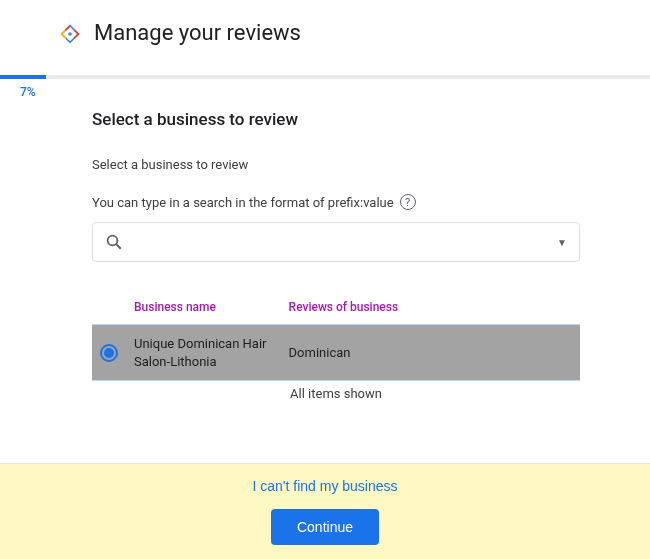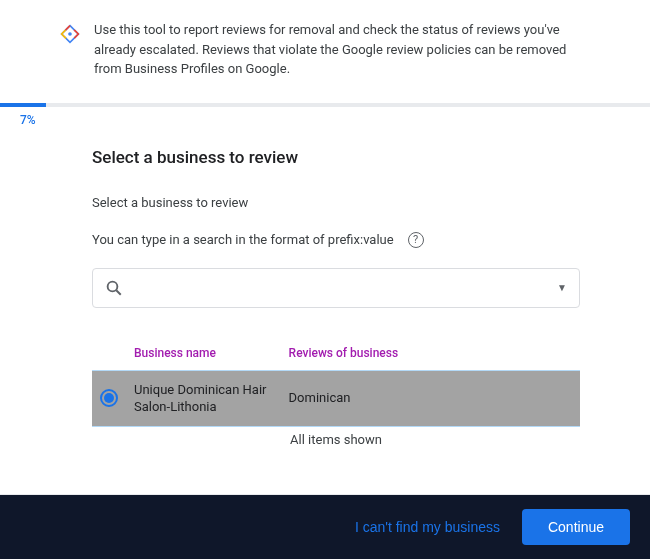--- a/index.html
+++ b/index.html
@@ -47,40 +47,40 @@
   }
   .progress-label {
     position: absolute;
     left: 20px;
     top: 10px;
     font-size: 12px;
     color: #1a73e8;
     font-weight: 500;
   }
   .content {
-    padding: 40px 70px 0 92px;
+    padding: 30px 70px 0 92px;
   }
   .section-title {
     font-size: 17px;
     font-weight: 500;
     color: #202124;
     margin-bottom: 28px;
   }
   .section-sub {
     font-size: 13px;
     color: #3c4043;
     margin-bottom: 22px;
   }
   .hint-row {
     font-size: 13px;
     color: #3c4043;
     display: flex;
     align-items: center;
-    gap: 14px;
-    margin-bottom: 20px;
+    gap: 6px;
+    margin-bottom: 12px;
   }
   .help-icon {
     display: inline-flex;
     align-items: center;
     justify-content: center;
     width: 16px;
     height: 16px;
     border: 1.5px solid #5f6368;
     border-radius: 50%;
     font-size: 11px;
@@ -160,22 +160,23 @@
   .footer {
     position: absolute;
     bottom: 0;
     left: 0;
     right: 0;
     border-top: 1px solid #e8eaed;
     padding: 14px 20px;
     display: flex;
     justify-content: flex-end;
     align-items: center;
-    gap: 22px;
-    background: #0f172a;
+    gap: 15px;
+    background: #fef9c3;
+    flex-direction: column;
   }
   .link-btn {
     color: #1a73e8;
     font-size: 14px;
     font-weight: 500;
     cursor: pointer;
     background: none;
     border: none;
   }
   .primary-btn {
@@ -196,21 +197,21 @@
   <div class="header-row">
     <span class="logo">
       <svg width="20" height="20" viewBox="0 0 24 24">
         <polygon points="12,2 22,12 12,22 2,12" fill="none" stroke="#4285F4" stroke-width="2"></polygon>
         <polygon points="12,2 22,12 12,22 2,12" fill="none" stroke="#EA4335" stroke-width="2" stroke-dasharray="14 28" stroke-dashoffset="-7"></polygon>
         <polygon points="12,2 22,12 12,22 2,12" fill="none" stroke="#FBBC04" stroke-width="2" stroke-dasharray="14 42" stroke-dashoffset="-35"></polygon>
         <circle cx="12" cy="12" r="2.2" fill="#4285F4"></circle>
       </svg>
     </span>
     <div>
-      <p class="subtitle">Use this tool to report reviews for removal and check the status of reviews you've already escalated. Reviews that violate the Google review policies can be removed from Business Profiles on Google.</p>
+      <h1 class="title">Manage your reviews</h1>
     </div>
   </div>
 </div>
 
 <div class="progress-wrap">
   <div class="progress-fill"></div>
   <span class="progress-label">7%</span>
 </div>
 
 <div class="content">

